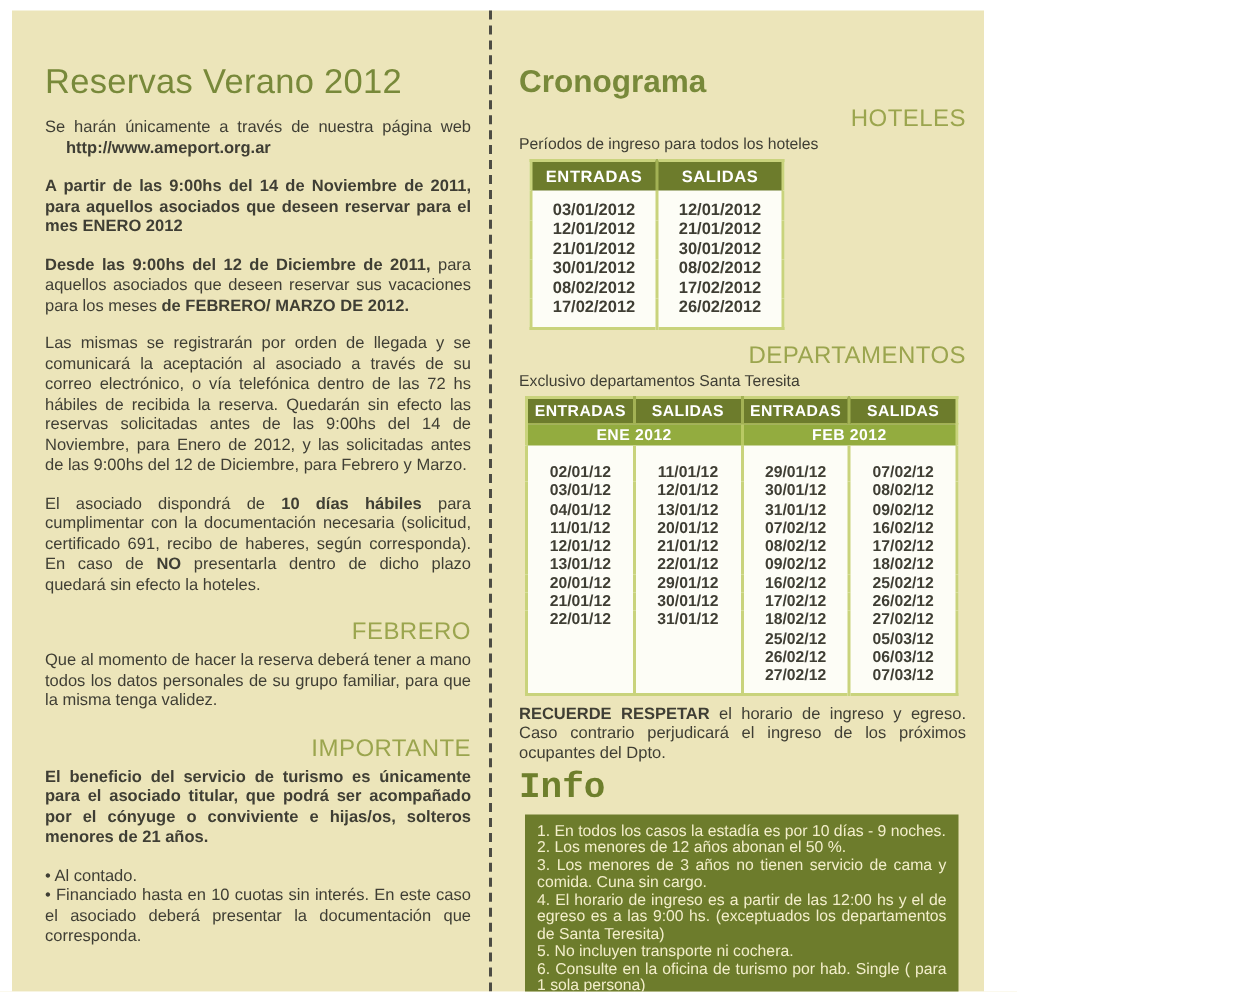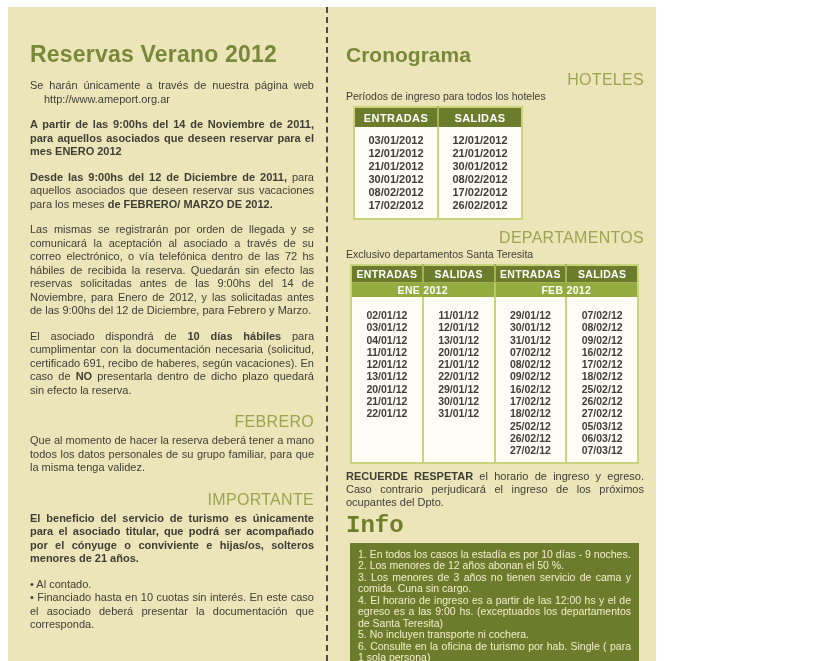--- a/index.html
+++ b/index.html
@@ -15,30 +15,30 @@
   .divider {
     position:absolute; left:318px; top:0; height:100%; width:0;
     border-left:2px dashed #4d4c44;
   }
   
   .col-left {
     position:absolute; left:22px; top:34px; width:284px;
     font-size:11px; line-height:13.5px; text-align:justify;
   }
   .left-title {
-    color:#78893a; font-size:23px; line-height:26px; font-weight:bold;
+    color:#78893a; font-size:23px; line-height:26px; font-weight:normal;
     text-align:left; margin-bottom:12px; letter-spacing:0.2px;
   }
   .para { margin-bottom:12px; }
   .bold { font-weight:bold; }
   .section {
     color:#9ba54e; font-size:16px; line-height:18px; font-weight:normal;
     text-align:right; margin-top:16px; margin-bottom:3px; letter-spacing:0.3px;
   }
-  .link { font-weight:normal; color:#3f3e34; text-decoration:none;padding-left:14px; }
+  .link { font-weight:bold; color:#3f3e34; text-decoration:none;padding-left:14px; }
   .bullets { list-style:none; }
   .bullets li { margin:0; }
   .bullets li::before { content:"• "; }
   
   .col-right { position:absolute; left:338px; top:36px; width:298px; }
   .right-title {
     color:#78893a; font-size:21px; line-height:24px; font-weight:bold;
     margin-bottom:4px;
   }
   .col-right .section { margin-top:0; margin-bottom:1px; }
@@ -99,21 +99,21 @@
     <h1 class="left-title">Reservas Verano 2012</h1>
 
     <p class="para"><span>Se harán únicamente a través de nuestra página web </span><span class="link">http://www.ameport.org.ar</span></p>
 
     <p class="para bold">A partir de las 9:00hs del 14 de Noviembre de 2011, para aquellos asociados que deseen reservar para el mes ENERO 2012</p>
 
     <p class="para"><strong>Desde las 9:00hs del 12 de Diciembre de 2011,</strong><span> para aquellos asociados que deseen reservar sus vacaciones para los meses </span><strong>de FEBRERO/ MARZO DE 2012.</strong></p>
 
     <p class="para">Las mismas se registrarán por orden de llegada y se comunicará la aceptación al asociado a través de su correo electrónico, o vía telefónica dentro de las 72 hs hábiles de recibida la reserva. Quedarán sin efecto las reservas solicitadas antes de las 9:00hs del 14 de Noviembre, para Enero de 2012, y las solicitadas antes de las 9:00hs del 12 de Diciembre, para Febrero y Marzo.</p>
 
-    <p class="para"><span>El asociado dispondrá de </span><strong>10 días hábiles</strong><span> para cumplimentar con la documentación necesaria (solicitud, certificado 691, recibo de haberes, según vacaciones). En caso de </span><strong>NO</strong><span> presentarla dentro de dicho plazo quedará sin efecto la reserva.</span></p>
+    <p class="para"><span>El asociado dispondrá de </span><strong>10 días hábiles</strong><span> para cumplimentar con la documentación necesaria (solicitud, certificado 691, recibo de haberes, según corresponda). En caso de </span><strong>NO</strong><span> presentarla dentro de dicho plazo quedará sin efecto la hoteles.</span></p>
 
     <h2 class="section">FEBRERO</h2>
     <p class="para">Que al momento de hacer la reserva deberá tener a mano todos los datos personales de su grupo familiar, para que la misma tenga validez.</p>
 
     <h2 class="section">IMPORTANTE</h2>
     <p class="para bold">El beneficio del servicio de turismo es únicamente para el asociado titular, que podrá ser acompañado por el cónyuge o conviviente e hijas/os, solteros menores de 21 años.</p>
 
     <ul class="bullets">
       <li>Al contado.</li>
       <li>Financiado hasta en 10 cuotas sin interés. En este caso el asociado deberá presentar la documentación que corresponda.</li>

